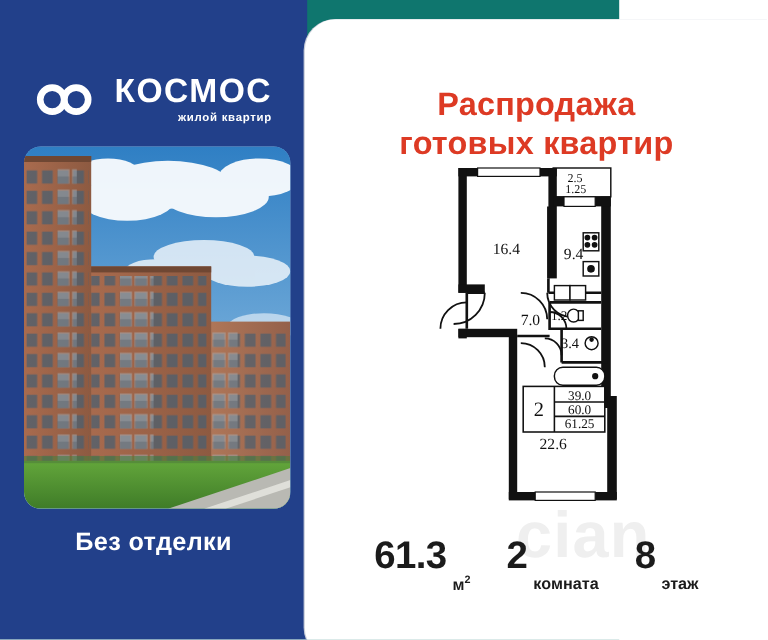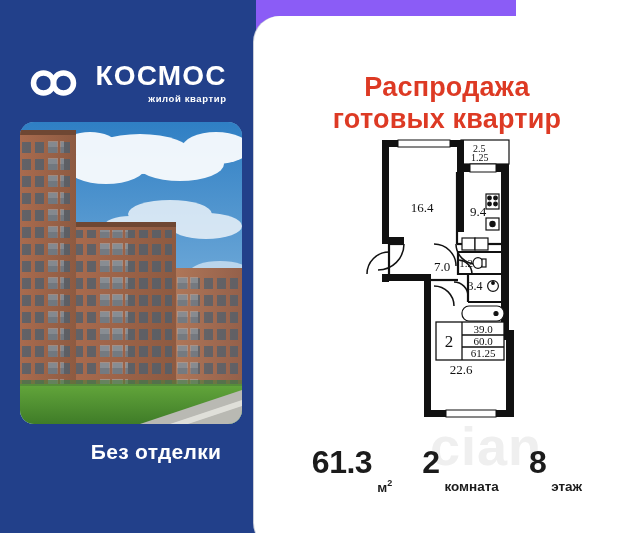--- a/index.html
+++ b/index.html
@@ -2,21 +2,21 @@
 <html><head>
 <meta charset="utf-8">
 <style>
   html,body{margin:0;padding:0;}
   body{
     width:640px;height:533px;
     background:#ffffff;
     font-family:"Liberation Sans", sans-serif;
     overflow:hidden;
   }
-  .poster{position:relative;width:516px;height:533px;background:#8b5cf6;}
+  .poster{position:relative;width:516px;height:533px;background:#0f766e;}
 
   
   .left-panel{
     position:absolute;left:0;top:0;width:256px;height:533px;
     background:#22408a;
     overflow:hidden;
   }
   .brand{
     position:absolute;left:0;top:62px;width:256px;
     display:flex;align-items:center;justify-content:center;
@@ -35,21 +35,21 @@
 
   
   .photo{
     position:absolute;left:20px;top:122px;width:222px;height:302px;
     border-radius:14px;overflow:hidden;background:#7fb2dd;
   }
   .photo svg{display:block;width:100%;height:100%;}
 
   .left-caption{
     position:absolute;left:0;top:440px;width:256px;text-align:center;
-    color:#ffffff;font-size:21px;font-weight:700;letter-spacing:.3px;padding-left:28px;
+    color:#ffffff;font-size:21px;font-weight:700;letter-spacing:.3px;
   }
 
   
   .right-panel{
     position:absolute;left:254px;top:16px;width:386px;height:533px;
     background:#ffffff;border-radius:26px 0 0 26px;
     box-shadow:-1px 0 0 #c7ccd8;
   }
   .headline{
     position:absolute;left:0;top:56px;width:386px;text-align:center;

